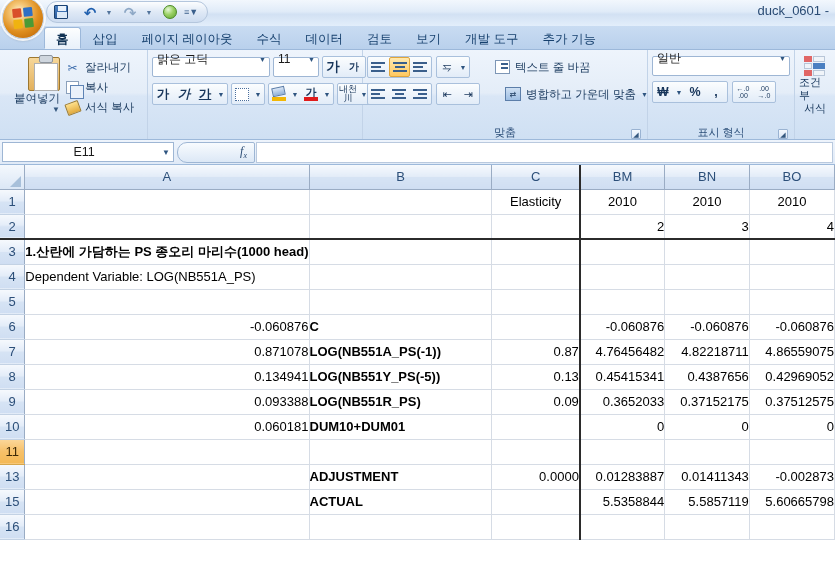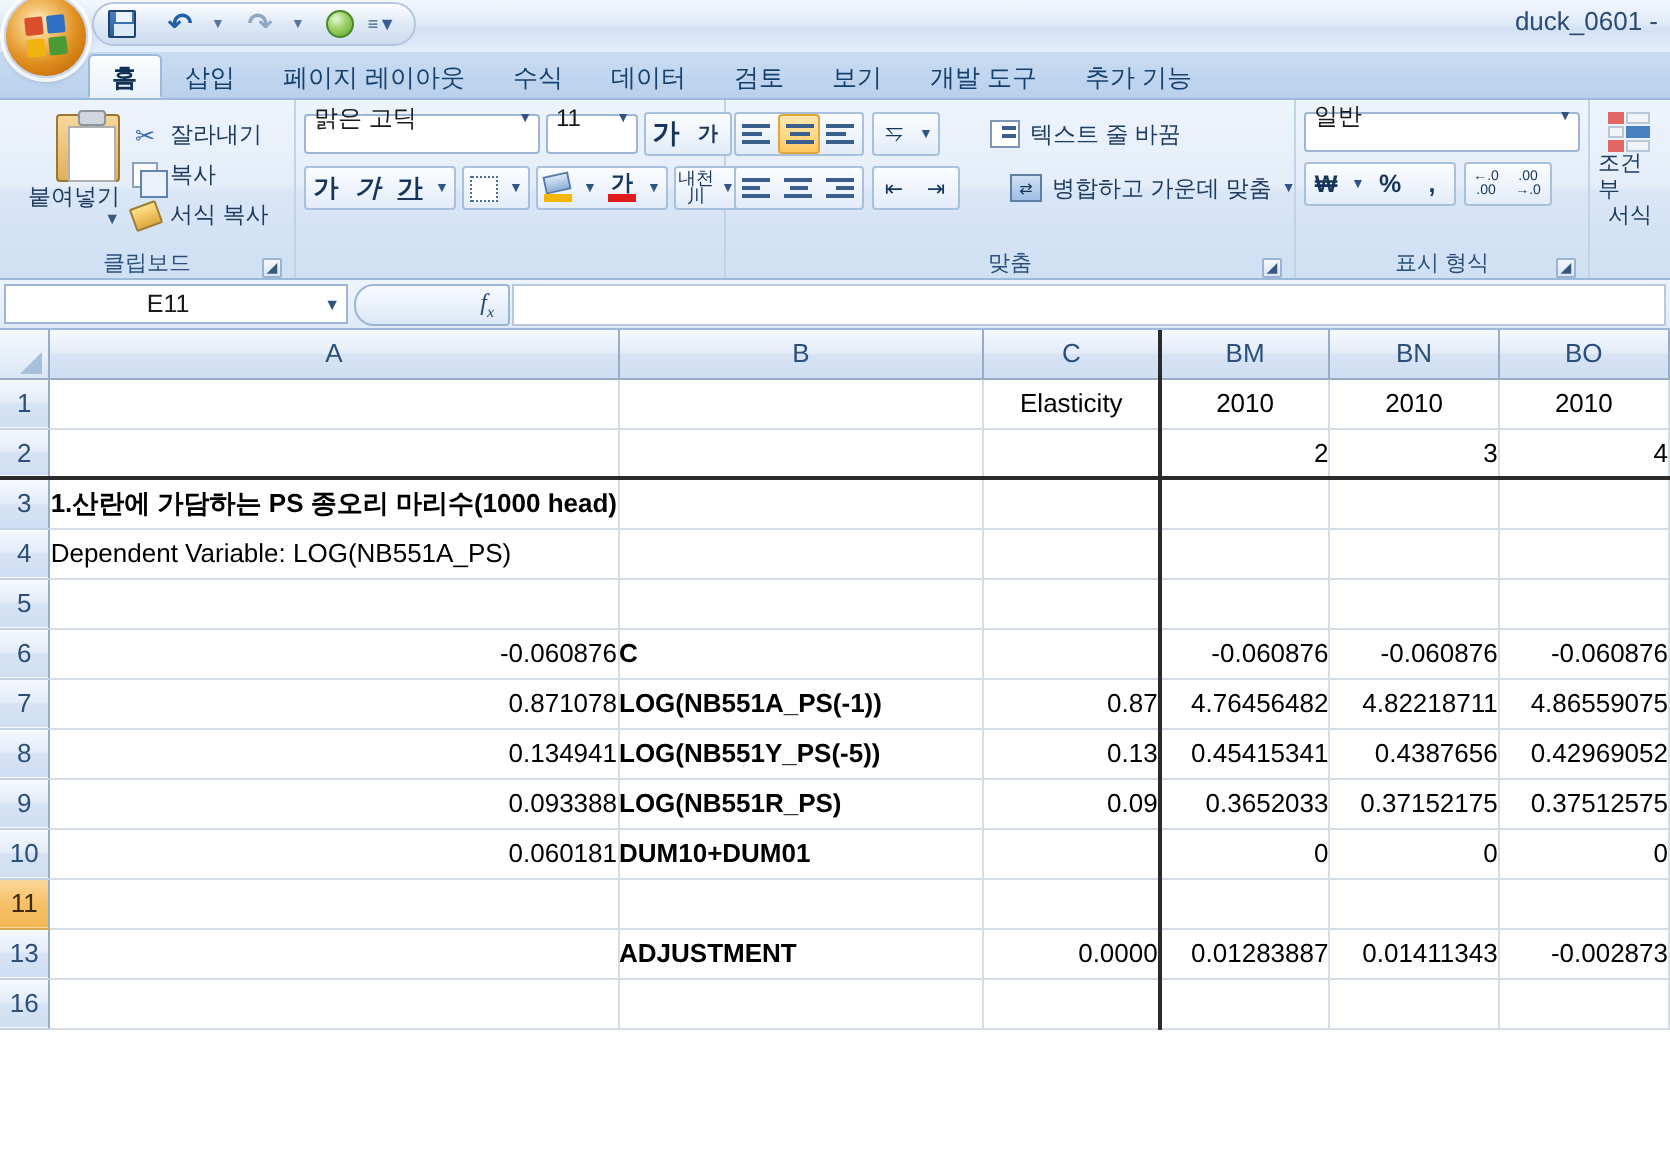--- a/index.html
+++ b/index.html
@@ -406,24 +406,20 @@
               <span>복사</span>
             </div>
             <div class="clip-item">
               <span class="mini-ico">
                   <span class="brush-ico"></span>
                 </span>
               <span>서식 복사</span>
             </div>
           </div>
         </div>
-      </div>
-      <div class="rgroup-label">
-        <span>클립보드</span>
-        <span class="dialog-launcher">◢</span>
       </div>
     </div>
 
     <div class="rgroup" style="width:215px;">
       <div class="rgroup-body" style="flex-direction:column;">
         <div class="fontrow">
           <div class="combo font-name-combo">
             <span class="cv">맑은 고딕</span>
             <span class="cc">▼</span>
           </div>
@@ -743,20 +739,29 @@
           <tr>
             <td class="rowhead">13</td>
             <td class="cell num"></td>
             <td class="cell txt">ADJUSTMENT</td>
             <td class="cell num fz-right">0.0000</td>
             <td class="cell num">0.01283887</td>
             <td class="cell num">0.01411343</td>
             <td class="cell num bold">-0.002873</td>
           </tr>
           <tr>
+            <td class="rowhead">15</td>
+            <td class="cell num"></td>
+            <td class="cell txt">ACTUAL</td>
+            <td class="cell num fz-right"></td>
+            <td class="cell num">5.5358844</td>
+            <td class="cell num">5.5857119</td>
+            <td class="cell num">5.60665798</td>
+          </tr>
+          <tr>
             <td class="rowhead">16</td>
             <td class="cell num"></td>
             <td class="cell txt"></td>
             <td class="cell num fz-right"></td>
             <td class="cell num"></td>
             <td class="cell num"></td>
             <td class="cell num"></td>
           </tr>
         </tbody>
     </table>

